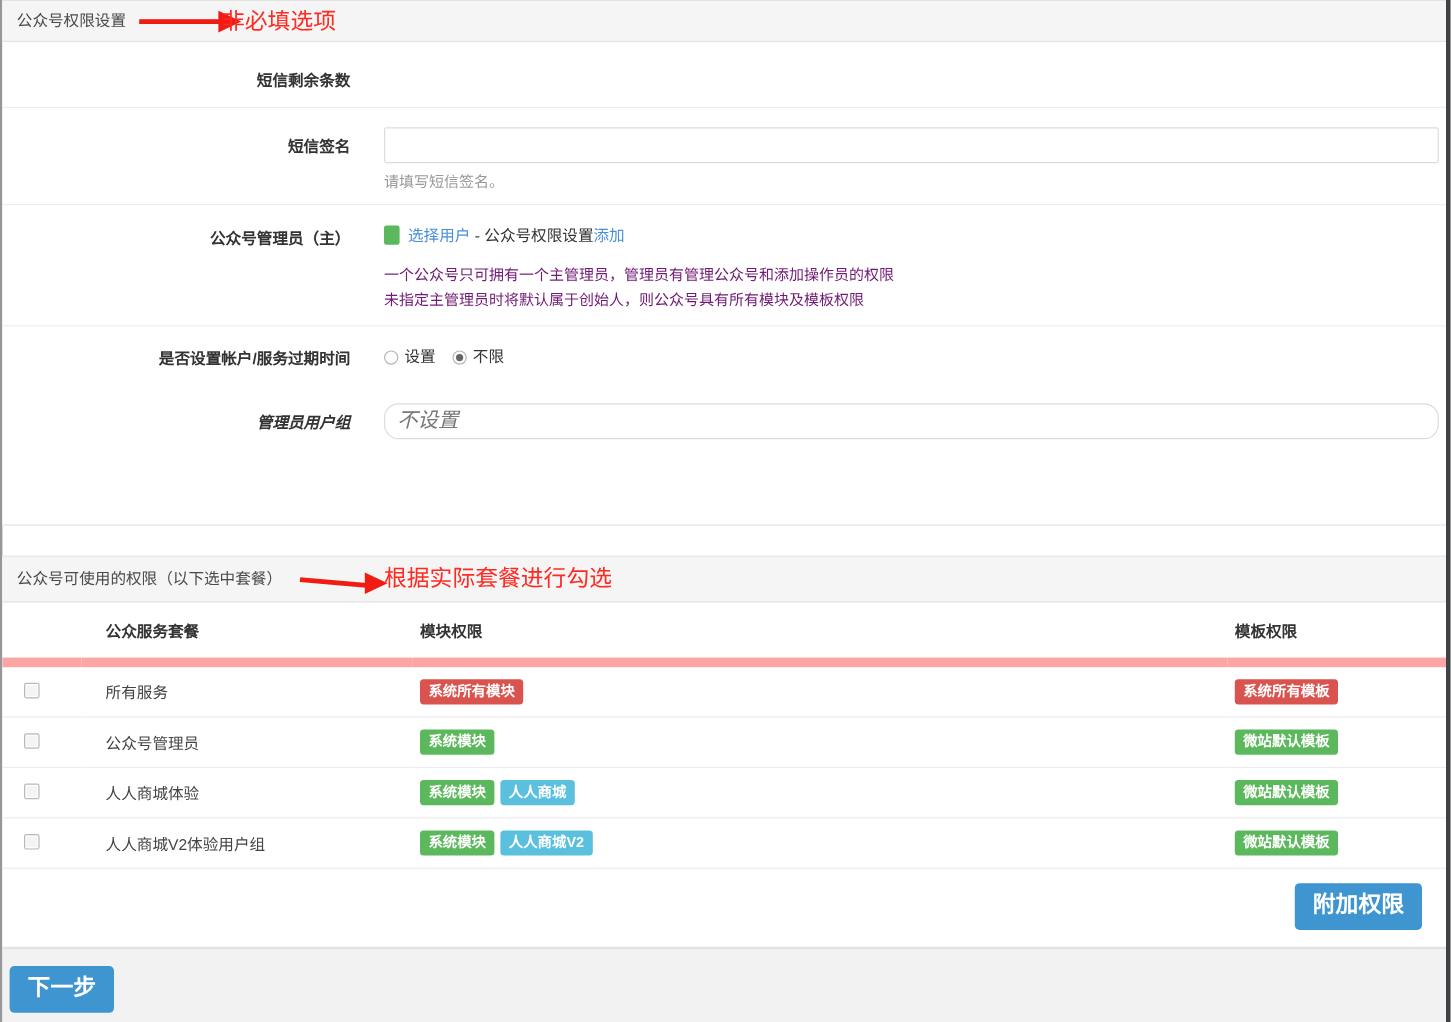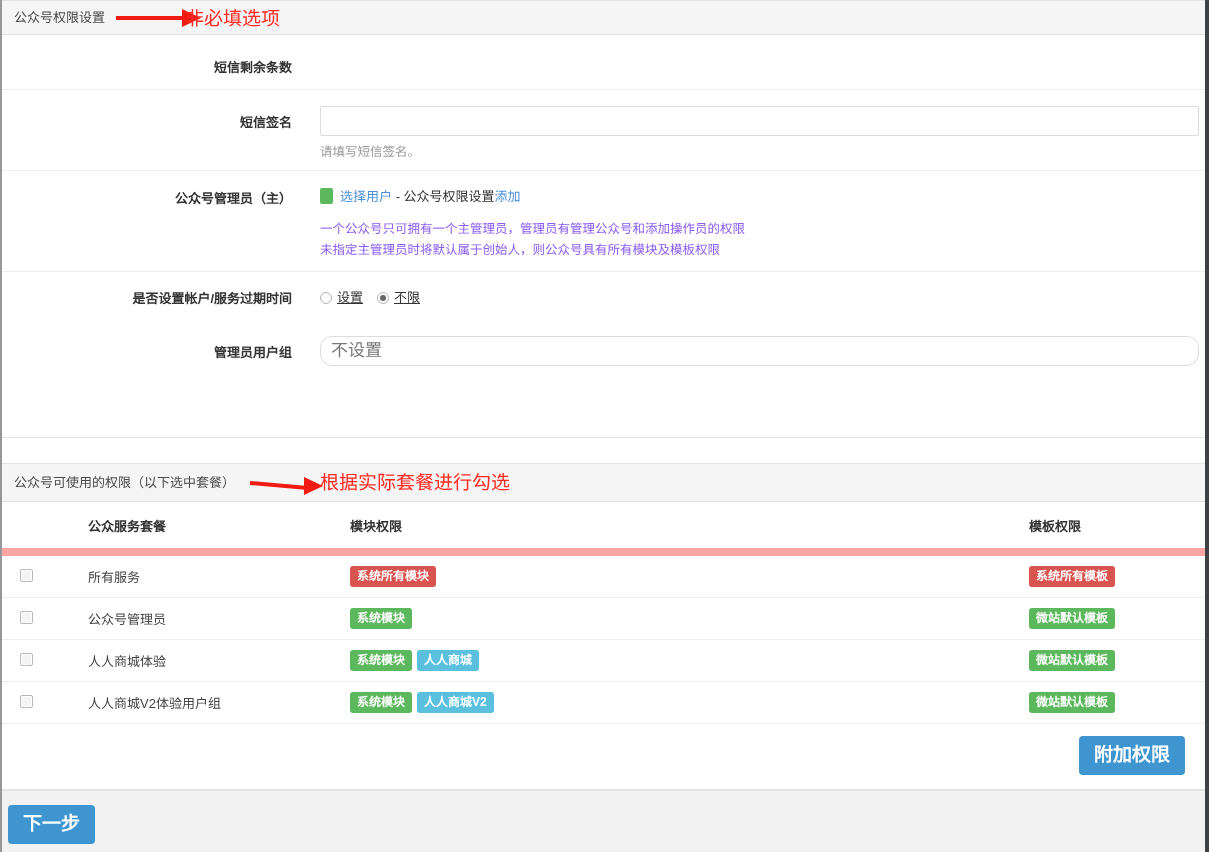--- a/index.html
+++ b/index.html
@@ -130,21 +130,21 @@
     color: #555;
     outline: none;
   }
   .help {
     color: #999999;
     font-size: 12.5px;
     line-height: 20px;
     padding-top: 6px;
   }
   .help-block {
-    color: #8b5cf6;
+    color: #701a75;
     font-size: 12.5px;
     line-height: 21px;
     padding-top: 5px;
     font-family: Liberation Serif, serif;
   }
   .sep {
     border-bottom: 1px solid #eeeeee;
   }
 
   .green-box {
@@ -163,21 +163,20 @@
   }
   .plain {
     color: #333;
   }
 
   
   .radio-wrap {
     line-height: 20px;
     font-size: 13px;
     color: #333;
-    text-decoration: underline;
   }
   .radio-wrap label {
     margin-right: 14px;
     cursor: pointer;
     white-space: nowrap;
   }
   .rd {
     display: inline-block;
     width: 12px;
     height: 12px;
@@ -346,21 +345,21 @@
       </div>
     </div>
 
     <div class="form-row" style="margin-top:16px;">
       <div class="form-label" style="top:1px;">是否设置帐户/服务过期时间</div>
       <div class="form-ctrl radio-wrap">
         <label><span class="rd"></span><span>设置</span></label><label><span class="rd on"></span><span>不限</span></label>
       </div>
     </div>
 
-    <div class="form-row" style="margin-top:18px;">
+    <div class="form-row" style="margin-top:18px;font-style:italic;">
       <div class="form-label" style="top:7px;">管理员用户组</div>
       <div class="form-ctrl">
         <div class="select-box">不设置</div>
       </div>
     </div>
 
   </div>
 
   <div class="panel" style="top:463px; height:327px;">
 

